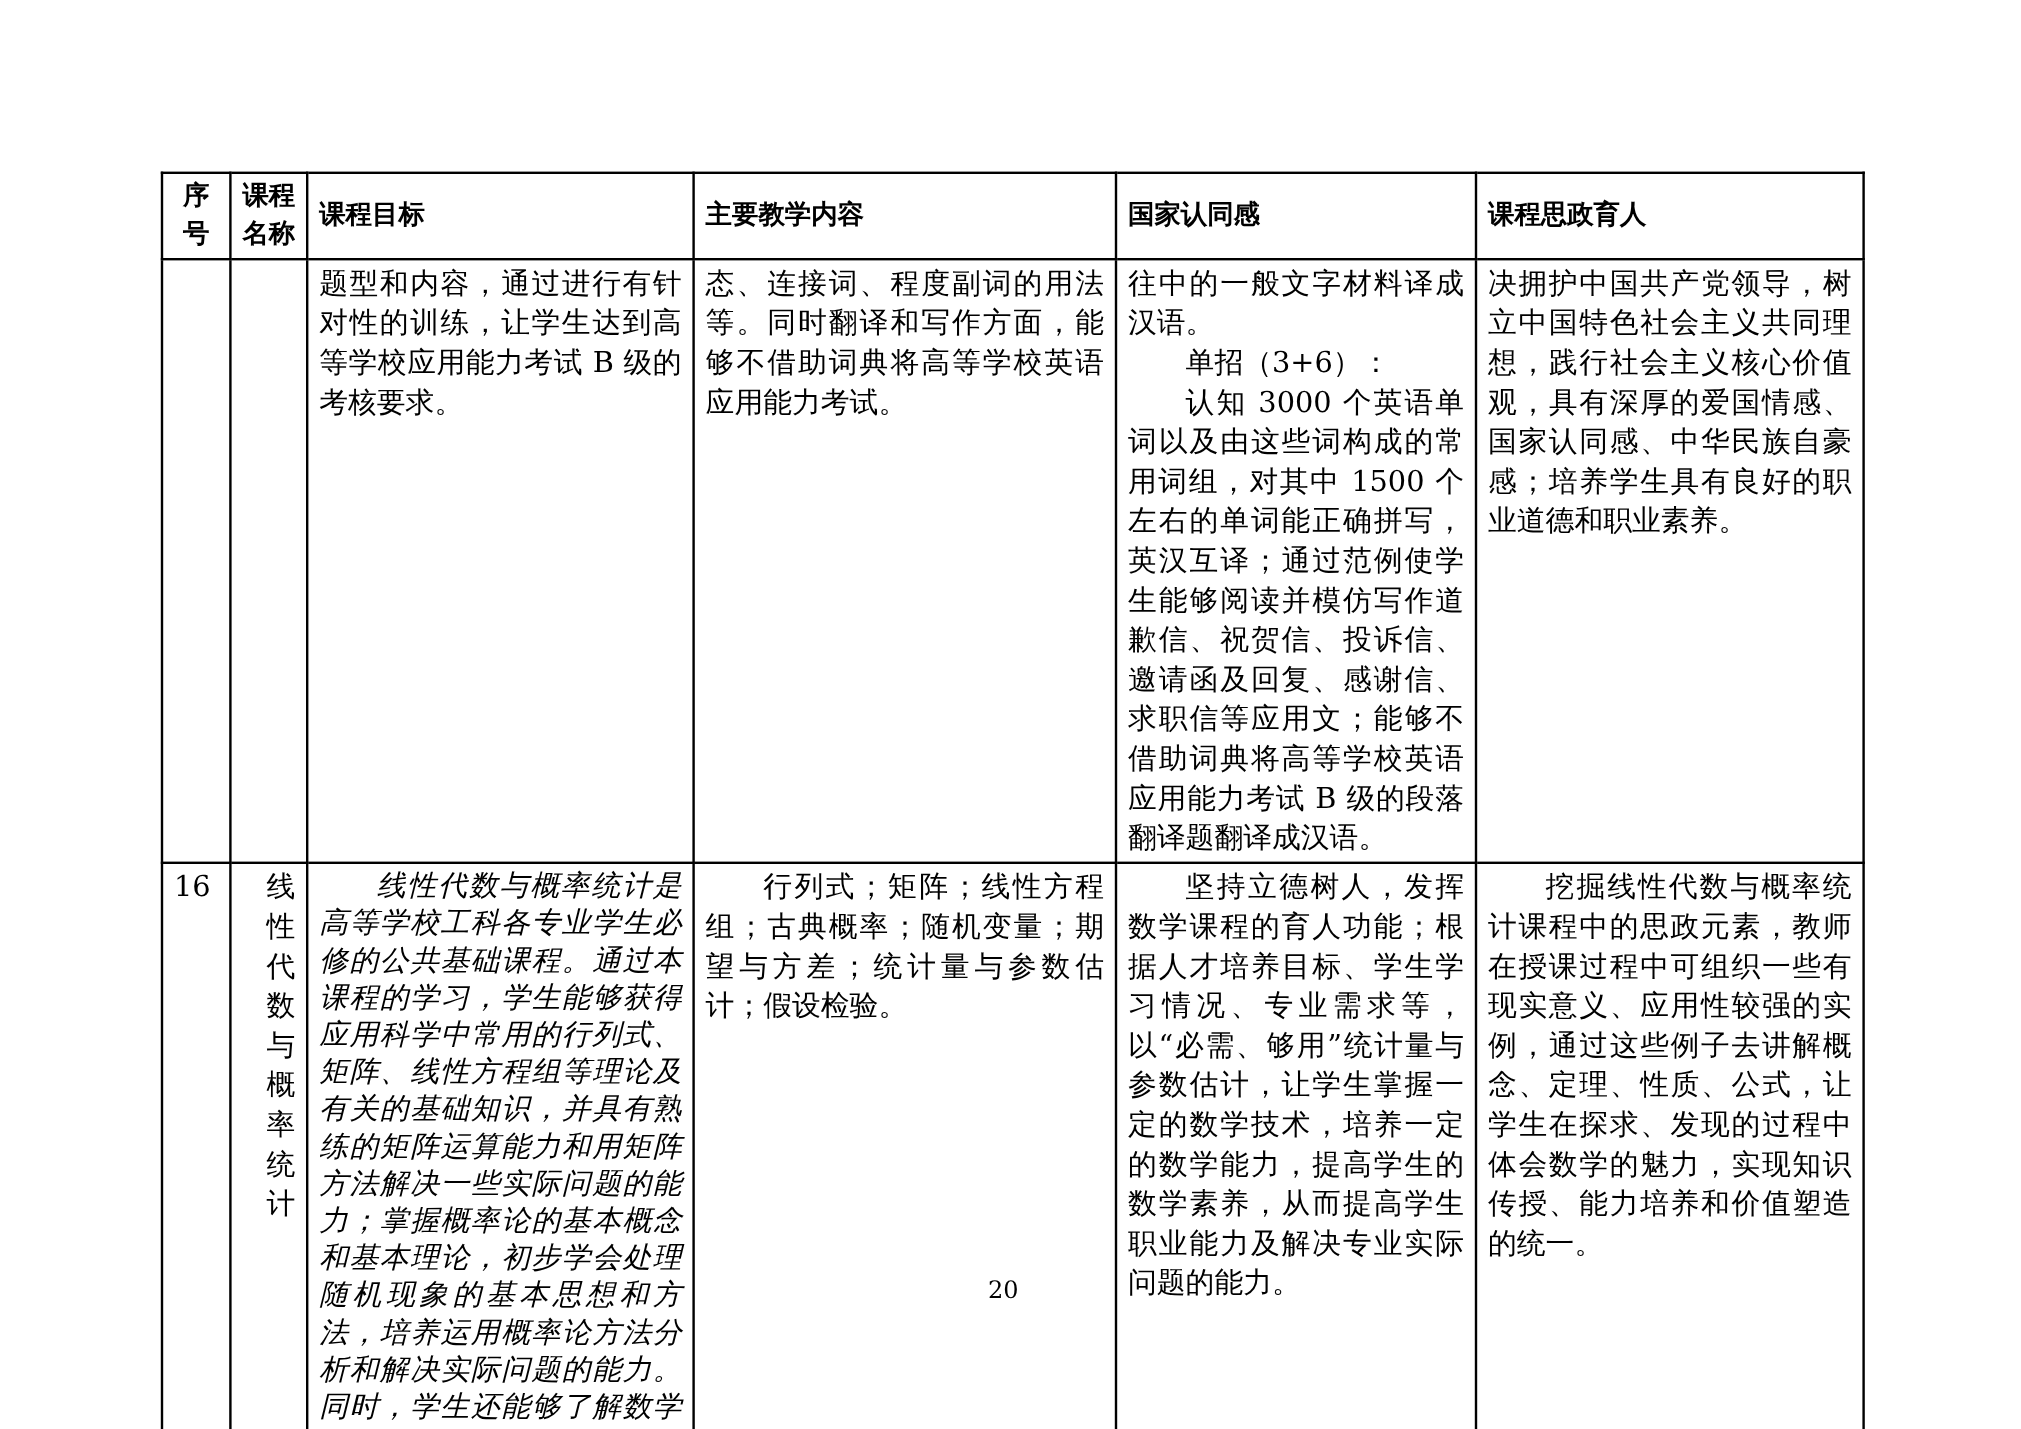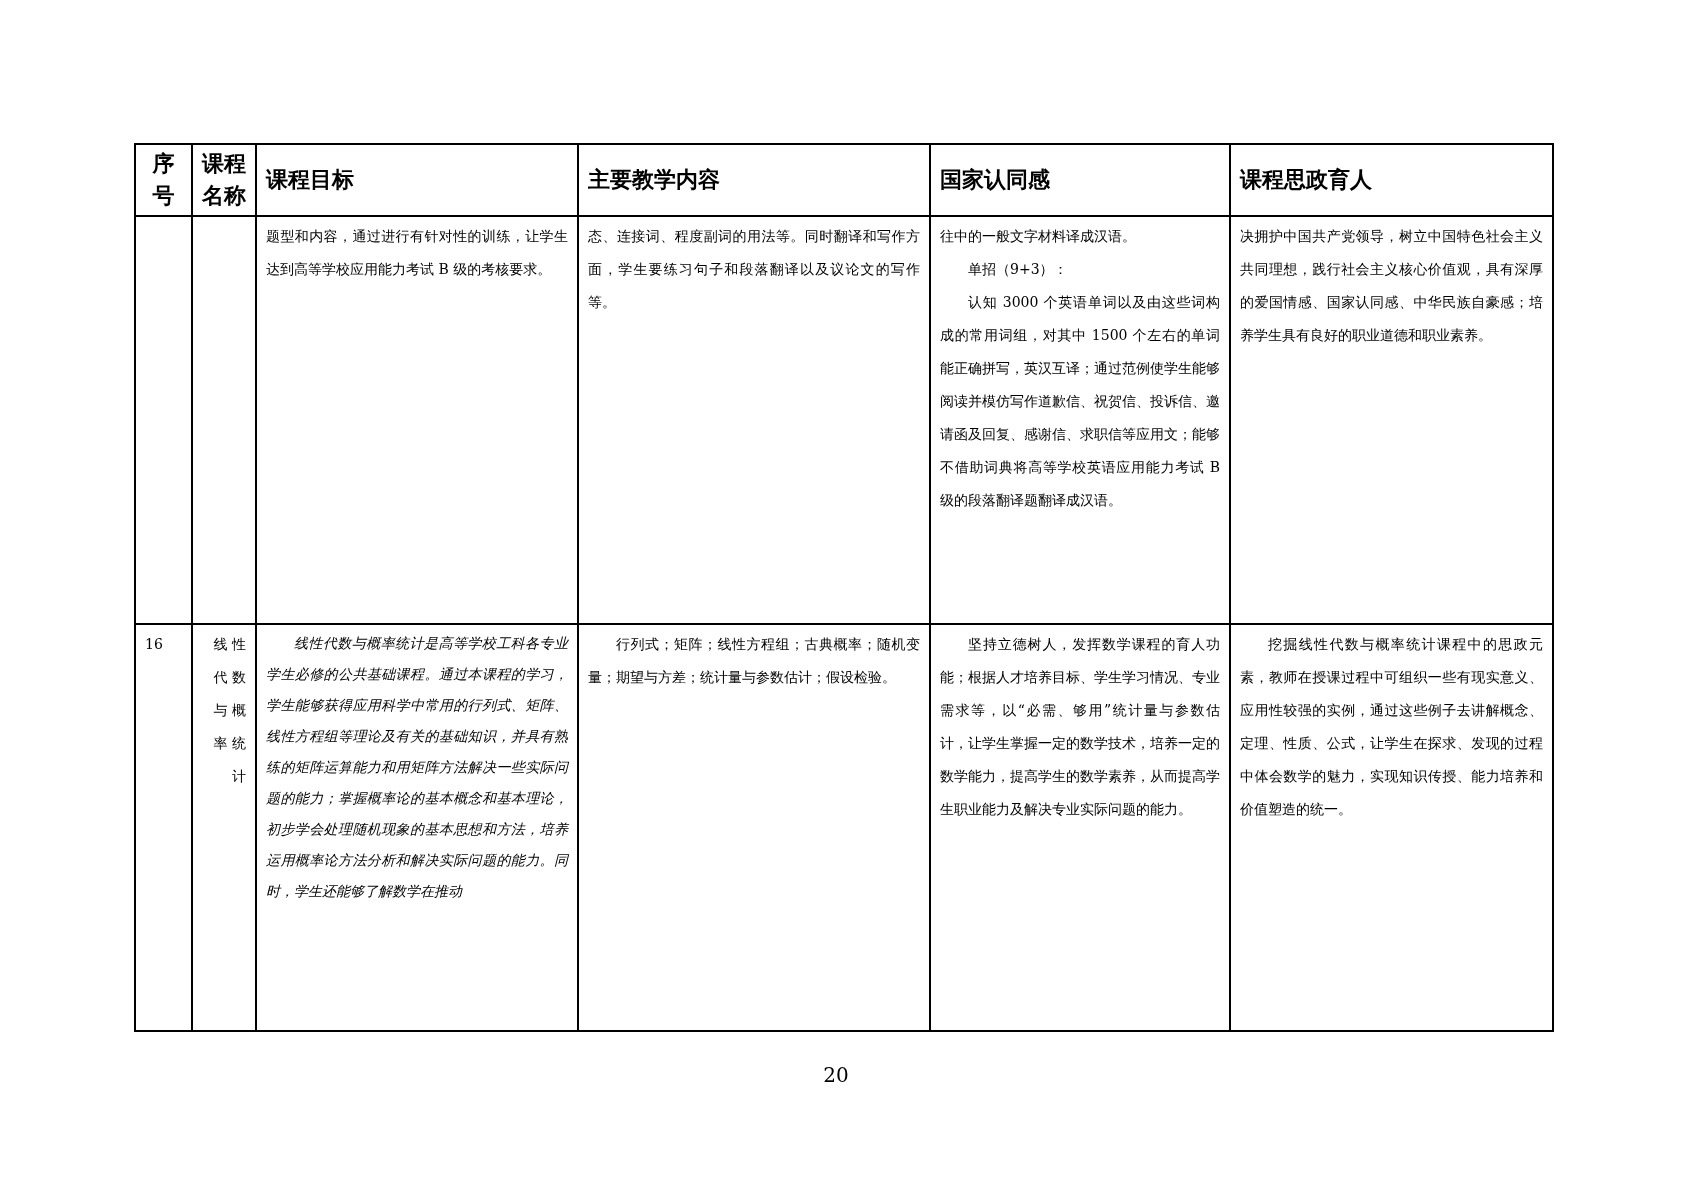--- a/index.html
+++ b/index.html
@@ -17,21 +17,21 @@
     position: absolute;
     left: 134px;
     top: 143px;
     width: 1418px;
     border-collapse: collapse;
     table-layout: fixed;
   }
   .doc-table td, .doc-table th {
     border: 2px solid #000000;
     padding: 3px 9px;
-    font-size: 14px;
+    font-size: 24px;
     line-height: 33px;
     vertical-align: top;
     text-align: justify;
     text-justify: inter-character;
     overflow: hidden;
     font-weight: normal;
   }
   .doc-table th {
     font-family: "DejaVu Sans", "Liberation Sans", sans-serif;
     font-weight: bold;
@@ -94,25 +94,25 @@
       <th>课程思政育人</th>
     </tr>
 
     <tr class="row-cont">
       <td class="center"></td>
       <td></td>
       <td>
         <p>题型和内容，通过进行有针对性的训练，让学生达到高等学校应用能力考试 B 级的考核要求。</p>
       </td>
       <td>
-        <p>态、连接词、程度副词的用法等。同时翻译和写作方面，学生要练习句子和段落翻译以及议论文的写作等。</p>
+        <p>态、连接词、程度副词的用法等。同时翻译和写作方面，能够不借助词典将高等学校英语应用能力考试。</p>
       </td>
       <td>
         <p>往中的一般文字材料译成汉语。</p>
-        <p class="indent">单招（9+3）：</p>
+        <p class="indent">单招（3+6）：</p>
         <p class="indent">认知 3000 个英语单词以及由这些词构成的常用词组，对其中 1500 个左右的单词能正确拼写，英汉互译；通过范例使学生能够阅读并模仿写作道歉信、祝贺信、投诉信、邀请函及回复、感谢信、求职信等应用文；能够不借助词典将高等学校英语应用能力考试 B 级的段落翻译题翻译成汉语。</p>
       </td>
       <td>
         <p>决拥护中国共产党领导，树立中国特色社会主义共同理想，践行社会主义核心价值观，具有深厚的爱国情感、国家认同感、中华民族自豪感；培养学生具有良好的职业道德和职业素养。</p>
       </td>
     </tr>
 
     <tr class="row-16">
       <td class="center v-mid">16</td>
       <td class="v-mid">

